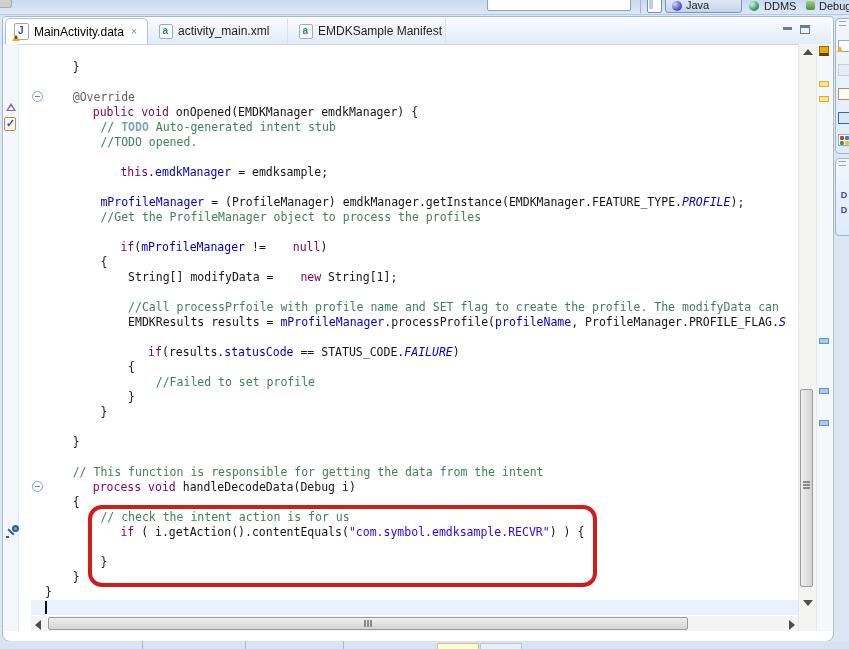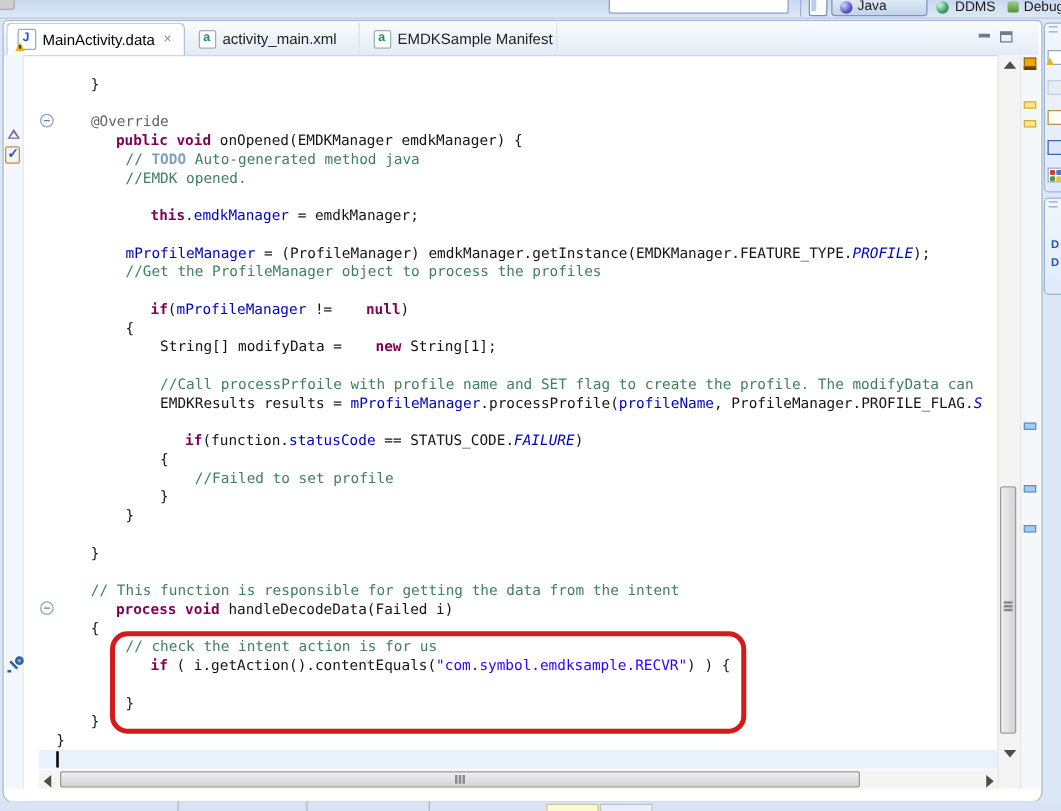--- a/index.html
+++ b/index.html
@@ -55,21 +55,21 @@
 
   .minmax{top:8px;width:34px;height:13px;display:flex;gap:8px;}
   .min-glyph{width:9px;height:3px;background:#6b7b90;margin-top:2px;}
   .max-glyph{width:10px;height:9px;border:1px solid #6b7b90;border-top:3px solid #6b7b90;box-sizing:border-box;}
 
   
   .ruler{left:1px;top:27px;width:14px;height:587px;background:#f3f7fc;border-right:1px solid #e4eaf2;}
   .curline{left:28px;top:583px;width:768px;height:15px;background:#e8f2fc;}
   .codewrap{left:42px;top:43px;width:754px;height:571px;overflow:hidden;}
   .code-line{height:15px;white-space:pre;font-family:"DejaVu Sans Mono", monospace;font-size:11.5px;line-height:15px;}
-  .sk{color:#7f0055;font-weight:bold;padding-left:20px;}
+  .sk{color:#7f0055;font-weight:normal;padding-left:20px;}
   .sp{color:#141414;}
   .sc{color:#3f7f5f;}
   .st{color:#7f9fbf;font-weight:bold;}
   .sf{color:#0000c0;margin-top:12px;}
   .si{color:#0000c0;font-style:italic;}
   .ss{color:#2a00ff;}
   .sa{color:#646464;}
   .caret{left:42px;top:584px;width:1.5px;height:13px;background:#000;}
 
   .fold{width:11px;height:11px;border:1px solid #8ea4c0;border-radius:50%;background:#fcfdfe;box-sizing:border-box;}
@@ -198,45 +198,45 @@
   <div class="abs fold f2">
       <i></i>
     </div>
 
   <div class="abs curline"></div>
   <div class="abs codewrap" id="codewrap">
       <div class="code-line"><span class="sp">    }</span></div>
       <div class="code-line">&nbsp;</div>
       <div class="code-line"><span class="sp">    </span><span class="sa">@Override</span></div>
       <div class="code-line"><span class="sp">    </span><span class="sk">public void</span><span class="sp"> onOpened(EMDKManager emdkManager) {</span></div>
-      <div class="code-line"><span class="sc">        // </span><span class="st">TODO</span><span class="sc"> Auto-generated method java</span></div>
-      <div class="code-line"><span class="sc">        //EMDK opened.</span></div>
-      <div class="code-line">&nbsp;</div>
-      <div class="code-line"><span class="sp">        </span><span class="sk">this</span><span class="sp">.</span><span class="sf">emdkManager</span><span class="sp"> = emdkManager;</span></div>
+      <div class="code-line"><span class="sc">        // </span><span class="st">TODO</span><span class="sc"> Auto-generated intent stub</span></div>
+      <div class="code-line"><span class="sc">        //TODO opened.</span></div>
+      <div class="code-line">&nbsp;</div>
+      <div class="code-line"><span class="sp">        </span><span class="sk">this</span><span class="sp">.</span><span class="sf">emdkManager</span><span class="sp"> = emdksample;</span></div>
       <div class="code-line">&nbsp;</div>
       <div class="code-line"><span class="sp">        </span><span class="sf">mProfileManager</span><span class="sp"> = (ProfileManager) emdkManager.getInstance(EMDKManager.FEATURE_TYPE.</span><span class="si">PROFILE</span><span class="sp">);</span></div>
       <div class="code-line"><span class="sc">        //Get the ProfileManager object to process the profiles</span></div>
       <div class="code-line">&nbsp;</div>
       <div class="code-line"><span class="sp">        </span><span class="sk">if</span><span class="sp">(</span><span class="sf">mProfileManager</span><span class="sp"> != </span><span class="sk">null</span><span class="sp">)</span></div>
       <div class="code-line"><span class="sp">        {</span></div>
       <div class="code-line"><span class="sp">            String[] modifyData = </span><span class="sk">new</span><span class="sp"> String[1];</span></div>
       <div class="code-line">&nbsp;</div>
       <div class="code-line"><span class="sc">            //Call processPrfoile with profile name and SET flag to create the profile. The modifyData can</span></div>
       <div class="code-line"><span class="sp">            EMDKResults results = </span><span class="sf">mProfileManager</span><span class="sp">.processProfile(</span><span class="sf">profileName</span><span class="sp">, ProfileManager.PROFILE_FLAG.</span><span class="si">S</span></div>
       <div class="code-line">&nbsp;</div>
-      <div class="code-line"><span class="sp">            </span><span class="sk">if</span><span class="sp">(function.</span><span class="sf">statusCode</span><span class="sp"> == STATUS_CODE.</span><span class="si">FAILURE</span><span class="sp">)</span></div>
+      <div class="code-line"><span class="sp">            </span><span class="sk">if</span><span class="sp">(results.</span><span class="sf">statusCode</span><span class="sp"> == STATUS_CODE.</span><span class="si">FAILURE</span><span class="sp">)</span></div>
       <div class="code-line"><span class="sp">            {</span></div>
       <div class="code-line"><span class="sc">                //Failed to set profile</span></div>
       <div class="code-line"><span class="sp">            }</span></div>
       <div class="code-line"><span class="sp">        }</span></div>
       <div class="code-line">&nbsp;</div>
       <div class="code-line"><span class="sp">    }</span></div>
       <div class="code-line">&nbsp;</div>
       <div class="code-line"><span class="sc">    // This function is responsible for getting the data from the intent</span></div>
-      <div class="code-line"><span class="sp">    </span><span class="sk">process void</span><span class="sp"> handleDecodeData(Failed i)</span></div>
+      <div class="code-line"><span class="sp">    </span><span class="sk">process void</span><span class="sp"> handleDecodeData(Debug i)</span></div>
       <div class="code-line"><span class="sp">    {</span></div>
       <div class="code-line"><span class="sc">        // check the intent action is for us</span></div>
       <div class="code-line"><span class="sp">        </span><span class="sk">if</span><span class="sp"> ( i.getAction().contentEquals(</span><span class="ss">"com.symbol.emdksample.RECVR"</span><span class="sp">) ) {</span></div>
       <div class="code-line">&nbsp;</div>
       <div class="code-line"><span class="sp">        }</span></div>
       <div class="code-line"><span class="sp">    }</span></div>
       <div class="code-line"><span class="sp">}</span></div>
     </div>
   <div class="abs caret"></div>
 

